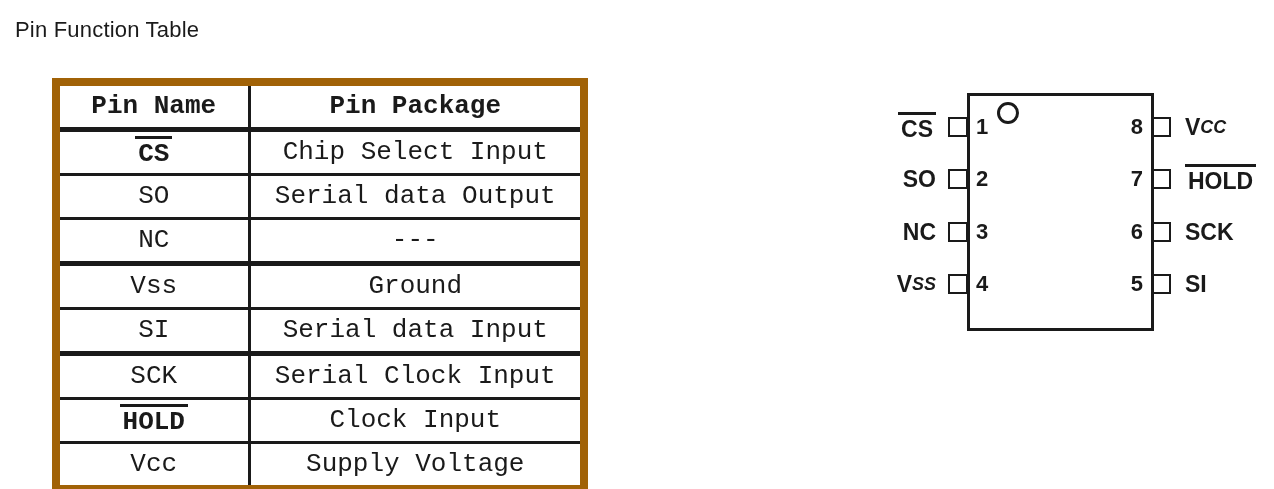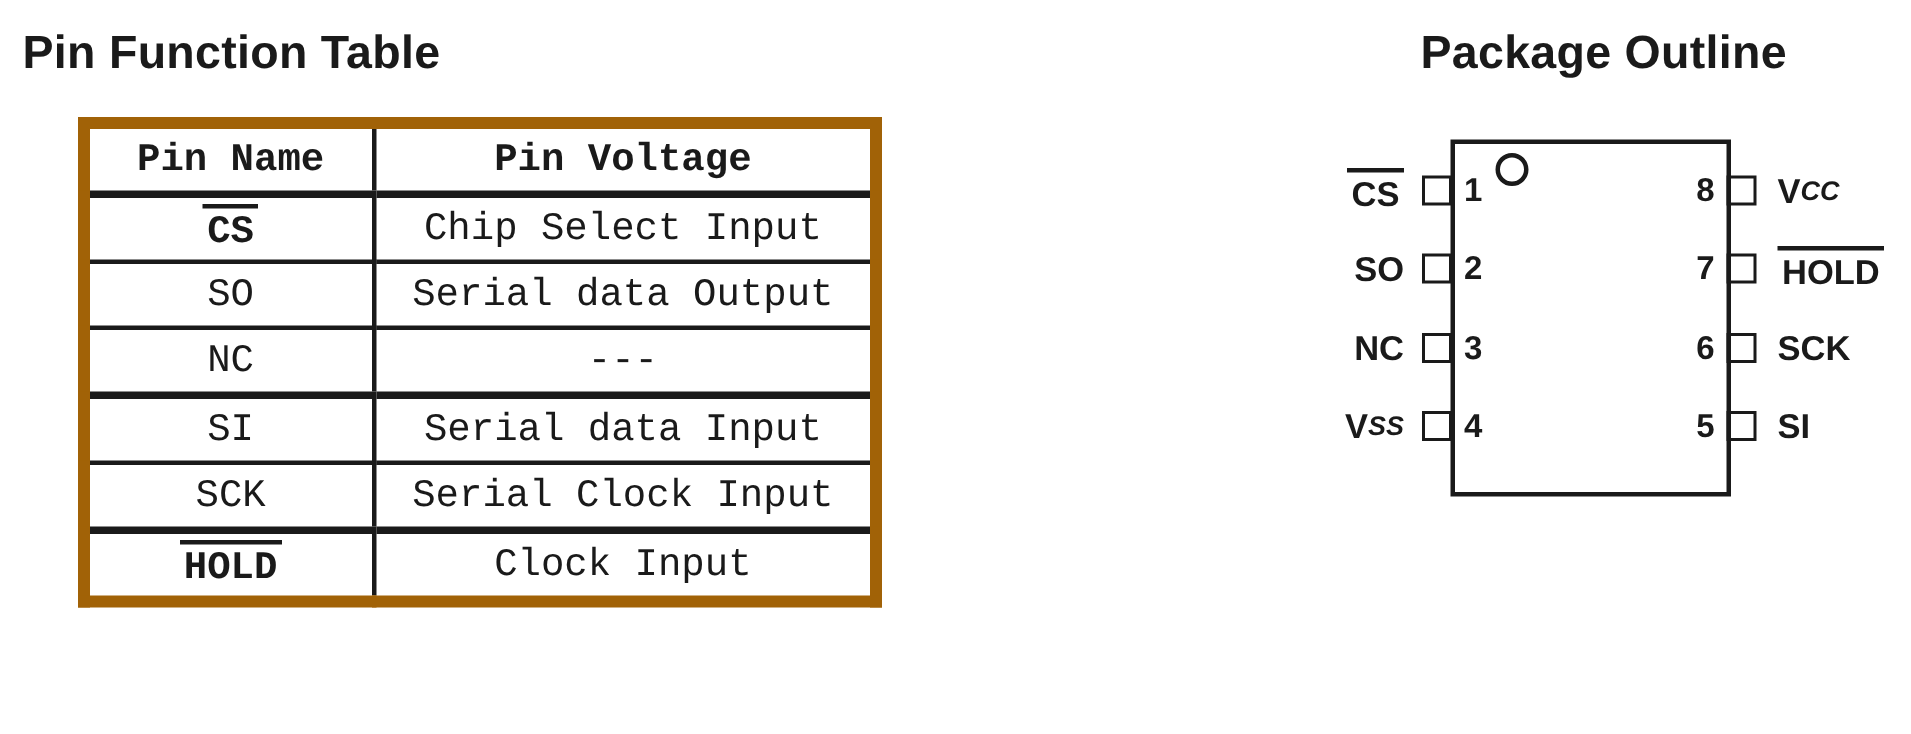--- a/index.html
+++ b/index.html
@@ -2,21 +2,21 @@
 <html><head>
 <meta charset="utf-8">
 <style>
   html,body { margin:0; padding:0; background:#ffffff; }
   .canvas {
     position:relative; width:1274px; height:489px; background:#ffffff;
     font-family:"Liberation Sans","DejaVu Sans",sans-serif; color:#1a1a1a;
     overflow:hidden;
   }
   .section-title {
-    position:absolute; font-size:31px; font-weight:bold; white-space:nowrap;
+    position:absolute; font-size:22px; font-weight:normal; white-space:nowrap;
     letter-spacing:0.2px;
   }
   #title-left  { left:15px; top:17px; }
   #title-right { left:947px; top:17px; }
 
   
   table.pin-table {
     position:absolute; left:52px; top:78px; width:528px;
     border-collapse:collapse; table-layout:fixed;
     border:8px solid #a16207;
@@ -59,57 +59,64 @@
   .pin-label.right { justify-content:flex-start; }
   .subs { font-size:0.78em;font-style:italic; }
 </style>
 </head>
 <body>
 
 <div class="canvas">
 
   <div class="section-title" id="title-left">Pin Function Table</div>
 
-  <div class="section-title" id="title-right">Package Outline</div>
 
   <table class="pin-table">
     <colgroup>
         <col style="width:193px">
         <col style="width:335px">
       </colgroup>
     <thead>
       <tr>
         <th>Pin Name</th>
-        <th>Pin Voltage</th>
+        <th>Pin Package</th>
       </tr>
     </thead>
     <tbody id="pin-table-body">
         <tr>
           <td><span class="ovl bold">CS</span></td>
           <td><span>Chip Select Input</span></td>
         </tr>
         <tr>
           <td><span>SO</span></td>
           <td><span>Serial data Output</span></td>
         </tr>
         <tr>
           <td><span>NC</span></td>
           <td><span>---</span></td>
         </tr>
         <tr>
+          <td><span>Vss</span></td>
+          <td><span>Ground</span></td>
+        </tr>
+        <tr>
           <td><span>SI</span></td>
           <td><span>Serial data Input</span></td>
         </tr>
         <tr>
           <td><span>SCK</span></td>
           <td><span>Serial Clock Input</span></td>
         </tr>
         <tr>
           <td><span class="ovl bold">HOLD</span></td>
           <td><span>Clock Input</span></td>
+        </tr>
+        <tr>
+          <td><span>Vcc</span></td>
+          <td><span>Supply Voltage</span></td>
         </tr>
       </tbody>
   </table>
 
   <div class="chip-body"></div>
   <div class="pin1-circle"></div>
 
 <div class="pin-pad" style="top: 116.5px; left: 948px;"></div>
     <div class="pin-num left" style="top: 113px; left: 976px;">1</div>
     <div class="pin-label left" style="top: 112px; right: 338px;">

